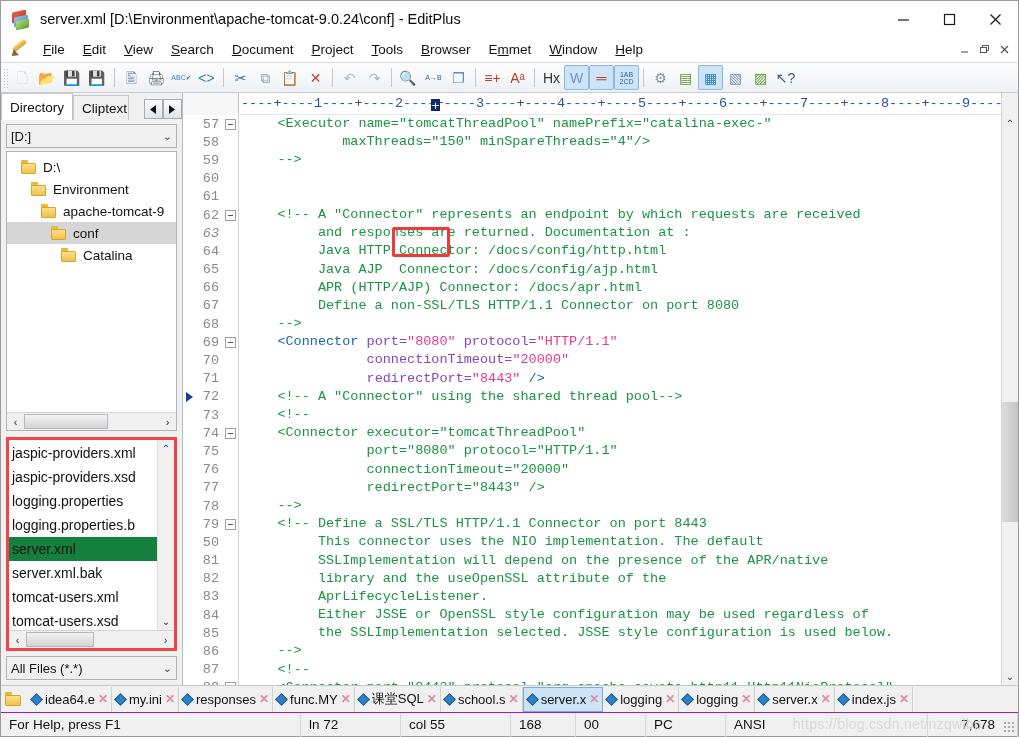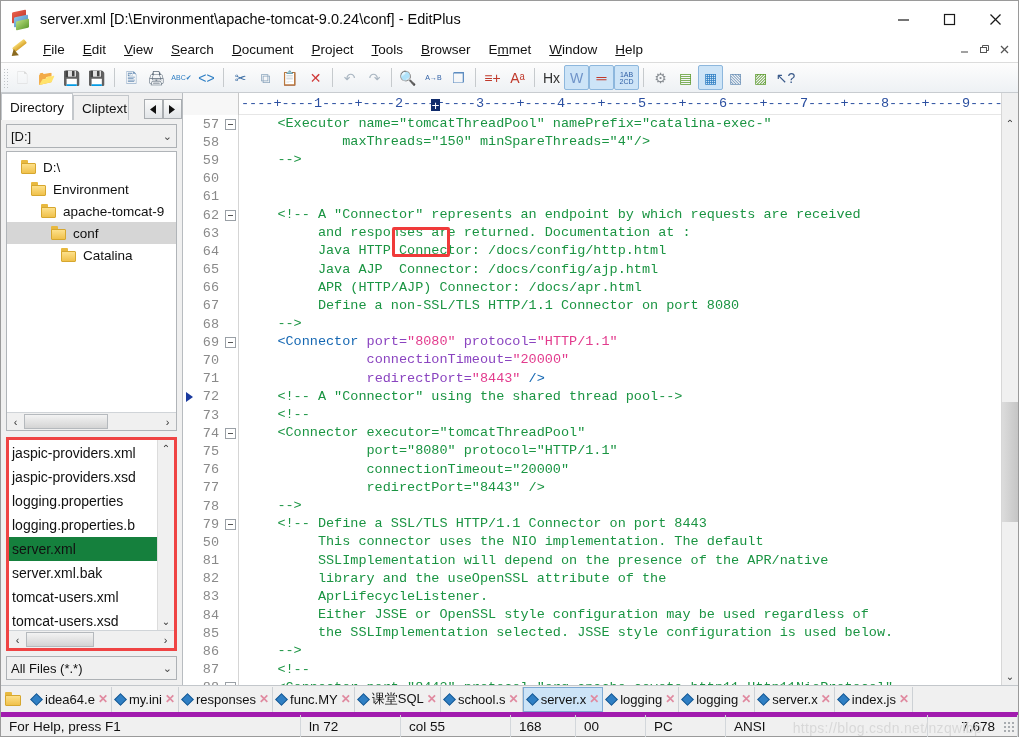--- a/index.html
+++ b/index.html
@@ -280,21 +280,21 @@
     border: 1px solid #1e5d96;
   }
   .ftab .lbl { overflow: hidden; text-overflow: clip; }
   .ftab .x {
     margin-left: 3px; color: #e08aa0; font-size: 12px; font-weight: bold; flex: none;
   }
 
   
   .statusbar {
     height: 24px; min-height: 24px; background: #f0f0f0;
-    border-top: 5px solid #a21caf; display: flex; align-items: center;
+    border-top: 1px solid #a21caf; display: flex; align-items: center;
     font-size: 13.5px; color: #111; position: relative;
   }
   .scell { padding-left: 8px; height: 24px; line-height: 24px; border-right: 1px solid #d3d7db; }
   .scell:last-child { border-right: none; }
   .watermark {
     position: absolute; right: 36px; top: 3px;
     font-size: 14px; color: #d8d8d8; letter-spacing: .3px;
     pointer-events: none; white-space: nowrap;
   }
   .grip-corner {
@@ -618,21 +618,21 @@
             <div class="gutrow" style="position: relative;">
               <span class="num">61</span>
               <span class="fold none"></span>
             </div>
             <div class="gutrow" style="position: relative;">
               <span class="num">62</span>
               <span class="fold">
                 <span class="h"></span>
               </span>
             </div>
-            <div class="gutrow" style="position: relative;">
+            <div class="gutrow" style="position: relative; font-style: italic;">
               <span class="num">63</span>
               <span class="fold none"></span>
             </div>
             <div class="gutrow" style="position: relative;">
               <span class="num">64</span>
               <span class="fold none"></span>
             </div>
             <div class="gutrow" style="position: relative;">
               <span class="num">65</span>
               <span class="fold none"></span>

